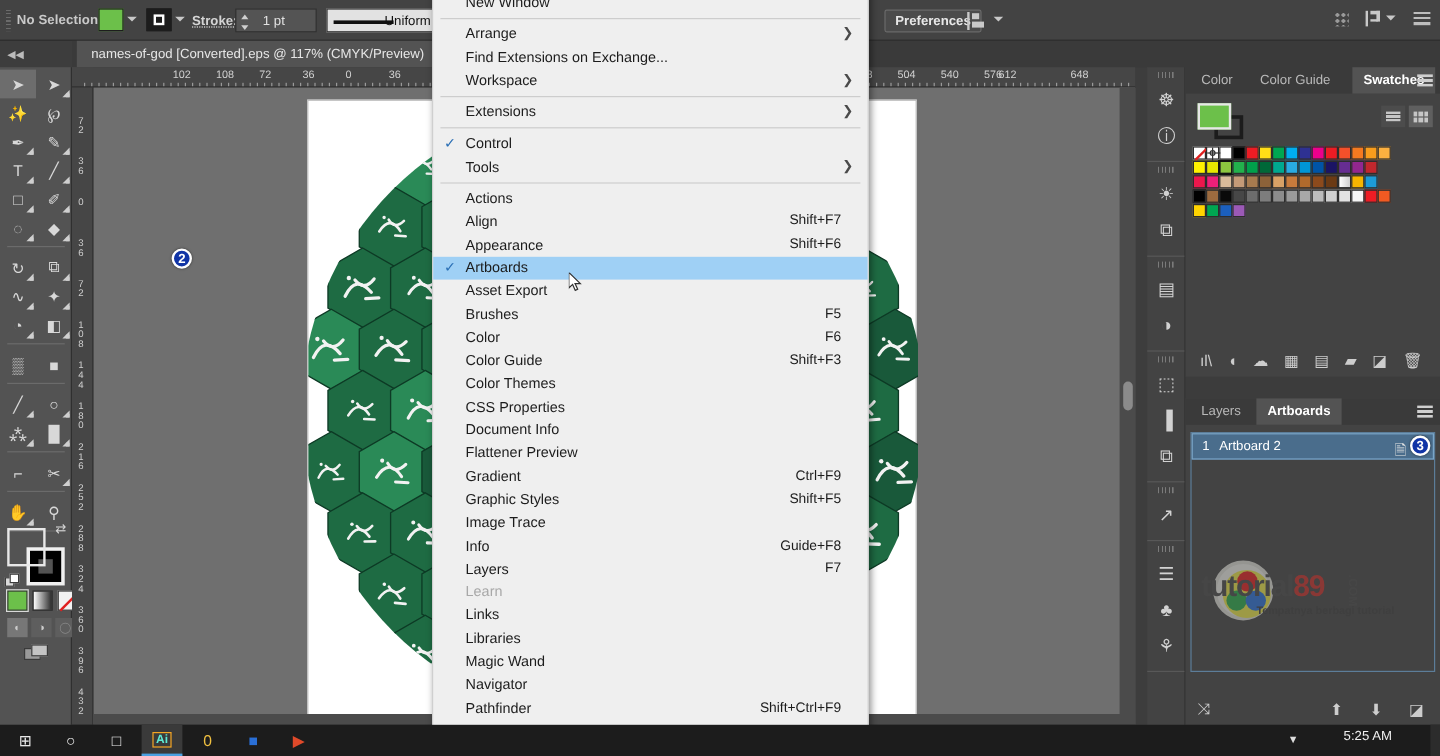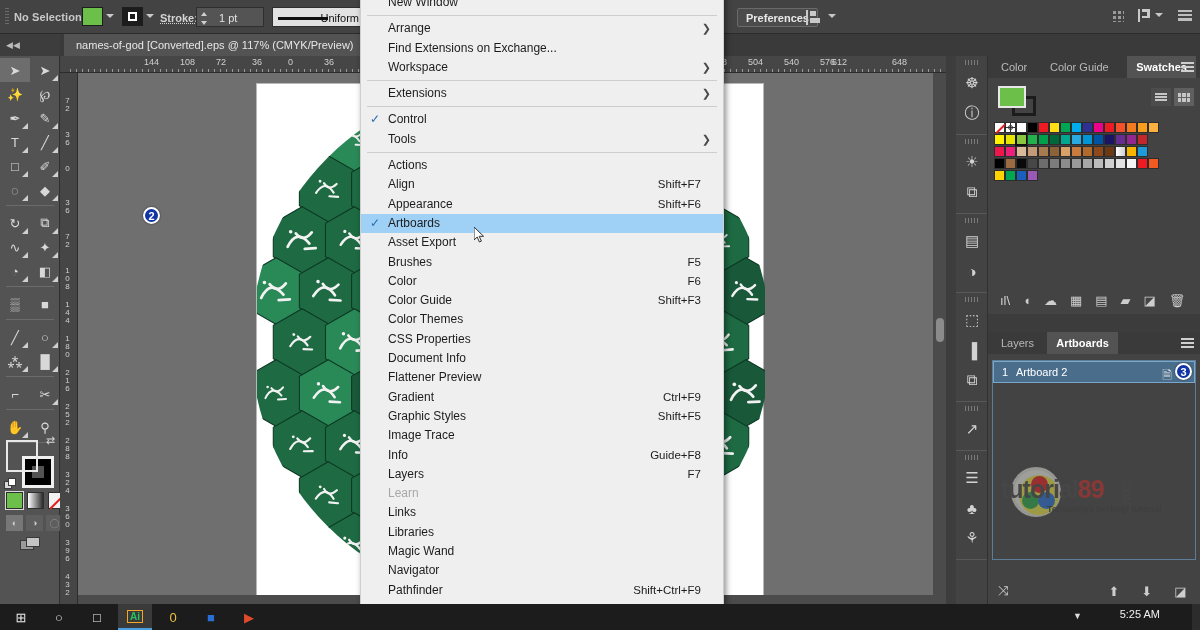--- a/index.html
+++ b/index.html
@@ -440,21 +440,21 @@
     </div>
 
     <div id="screenmode">
       <div style="position:absolute;left:0;top:3px;width:14px;height:10px;background:#9a9a9a;border:1px solid #3a3a3a"></div>
       <div style="position:absolute;left:6px;top:0;width:14px;height:10px;background:#c4c4c4;border:1px solid #3a3a3a"></div>
     </div>
   </div>
 
   <div id="corner"></div>
   <div id="hruler">
-      <div class="lbl" style="left:84px">144</div>
+      <div class="lbl" style="left:84px">102</div>
       <div class="lbl" style="left:120px">108</div>
       <div class="lbl" style="left:156px">72</div>
       <div class="lbl" style="left:192px">36</div>
       <div class="lbl" style="left:228px">0</div>
       <div class="lbl" style="left:264px">36</div>
       <div class="lbl" style="left:300px">72</div>
       <div class="lbl" style="left:652px">468</div>
       <div class="lbl" style="left:688px">504</div>
       <div class="lbl" style="left:724px">540</div>
       <div class="lbl" style="left:760px">576</div>
@@ -1551,21 +1551,21 @@
     <div id="tbicons">
         <div class="tbi" style="color:#e8e8e8">
           <span style="font-size:13px">⊞</span>
         </div>
         <div class="tbi" style="color:#e8e8e8">
           <span style="font-size:13px">○</span>
         </div>
         <div class="tbi" style="color:#e8e8e8">
           <span style="font-size:13px">□</span>
         </div>
-        <div class="tbi act" style="color:#22c55e">
+        <div class="tbi act" style="color:#5eead4">
           <span style="border:1px solid #f5a623;padding:0 2px;font-size:10px;font-weight:bold">Ai</span>
         </div>
         <div class="tbi" style="color:#f0c040">
           <span style="font-size:13px">὜0</span>
         </div>
         <div class="tbi" style="color:#2a6fd6">
           <span style="font-size:13px">■</span>
         </div>
         <div class="tbi" style="color:#e04a2a">
           <span style="font-size:13px">▶</span>

